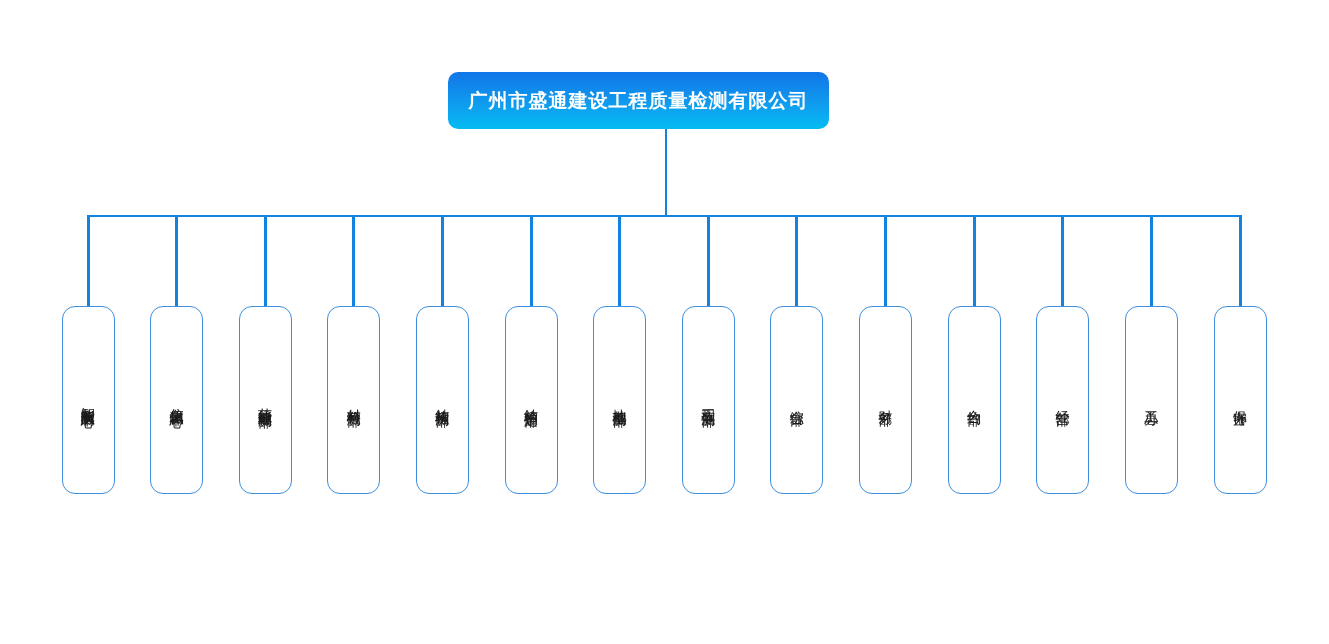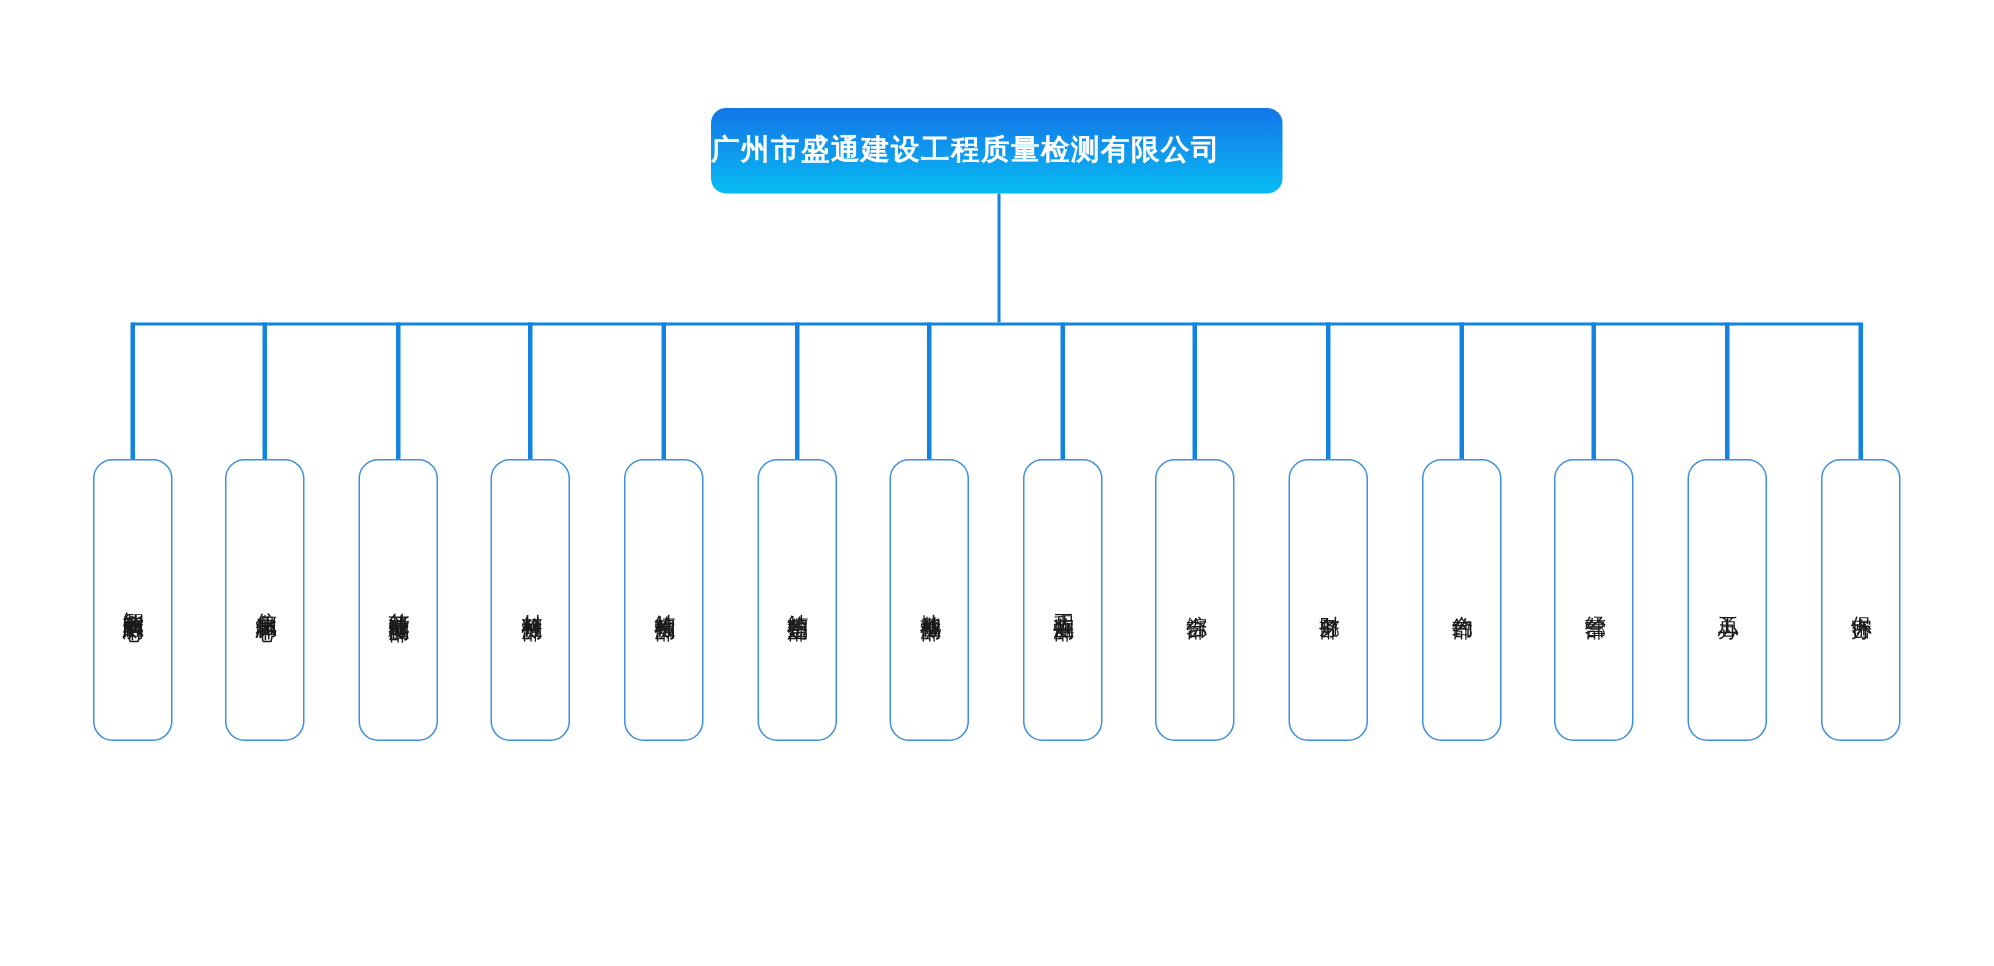--- a/index.html
+++ b/index.html
@@ -14,28 +14,29 @@
     position: relative;
     width: 1329px;
     height: 644px;
     background: #ffffff;
     overflow: hidden;
   }
 
   
   .root-node {
     position: absolute;
-    left: 474px;
+    left: 448px;
     top: 72px;
     width: 381px;
     height: 57px;
     border-radius: 10px;
     background: linear-gradient(180deg, #1176E8 0%, #0F9BEE 55%, #05BCF2 100%);
     display: flex;
     align-items: center;
+    justify-content: center;
     box-sizing: border-box;
   }
   .root-node-label {
     color: #ffffff;
     font-size: 19px;
     font-weight: bold;
     letter-spacing: 1px;
     line-height: 1;
     white-space: nowrap;
   }

